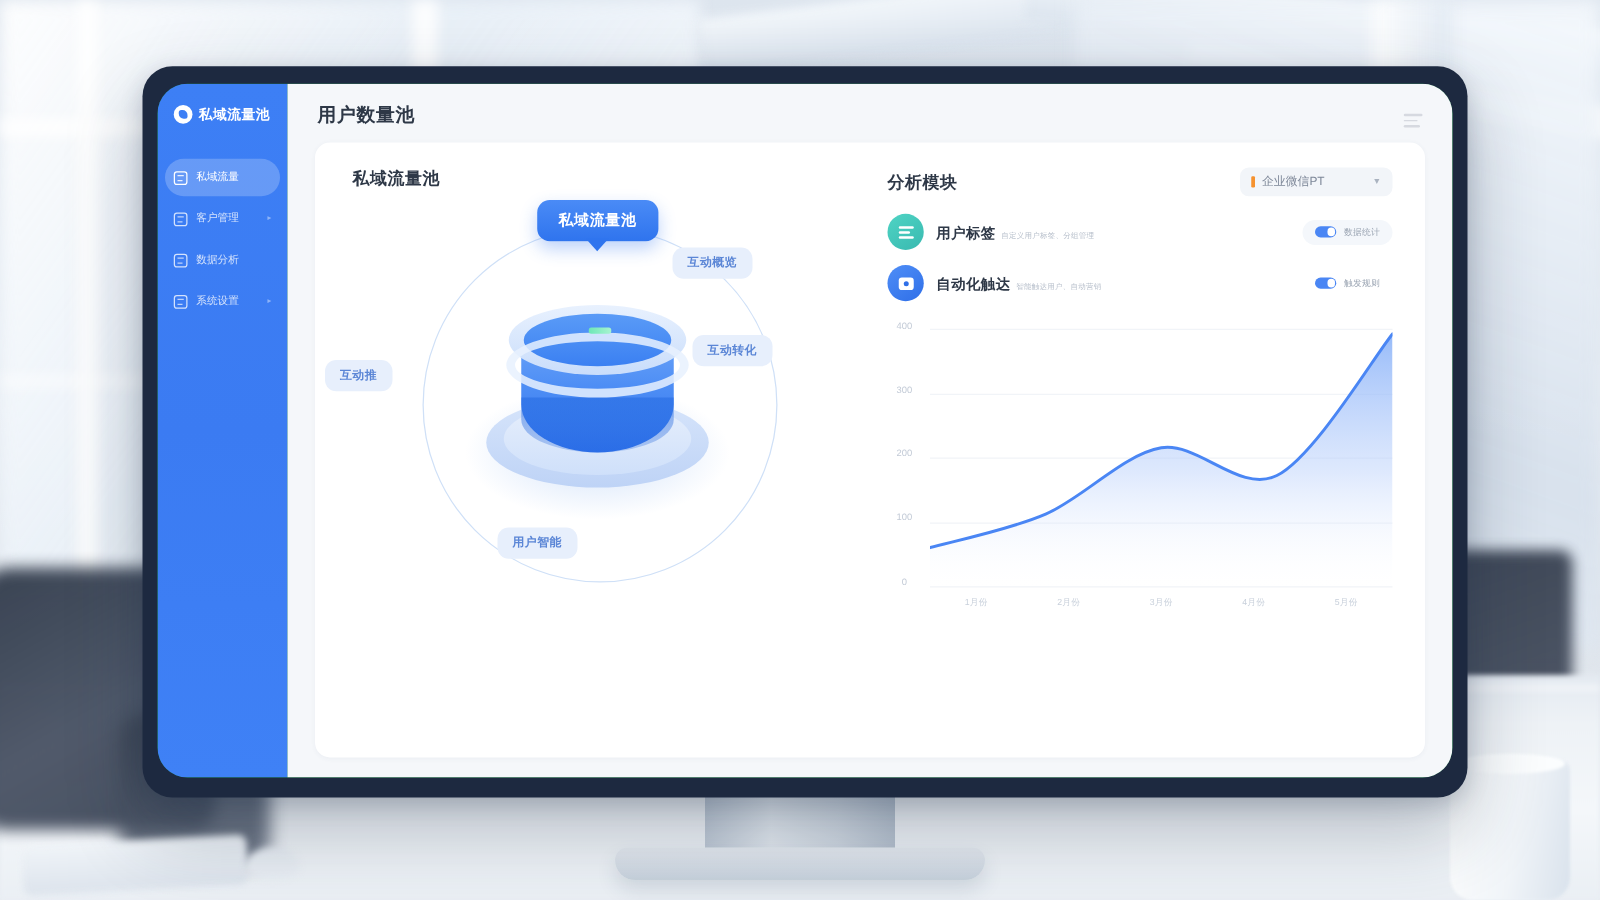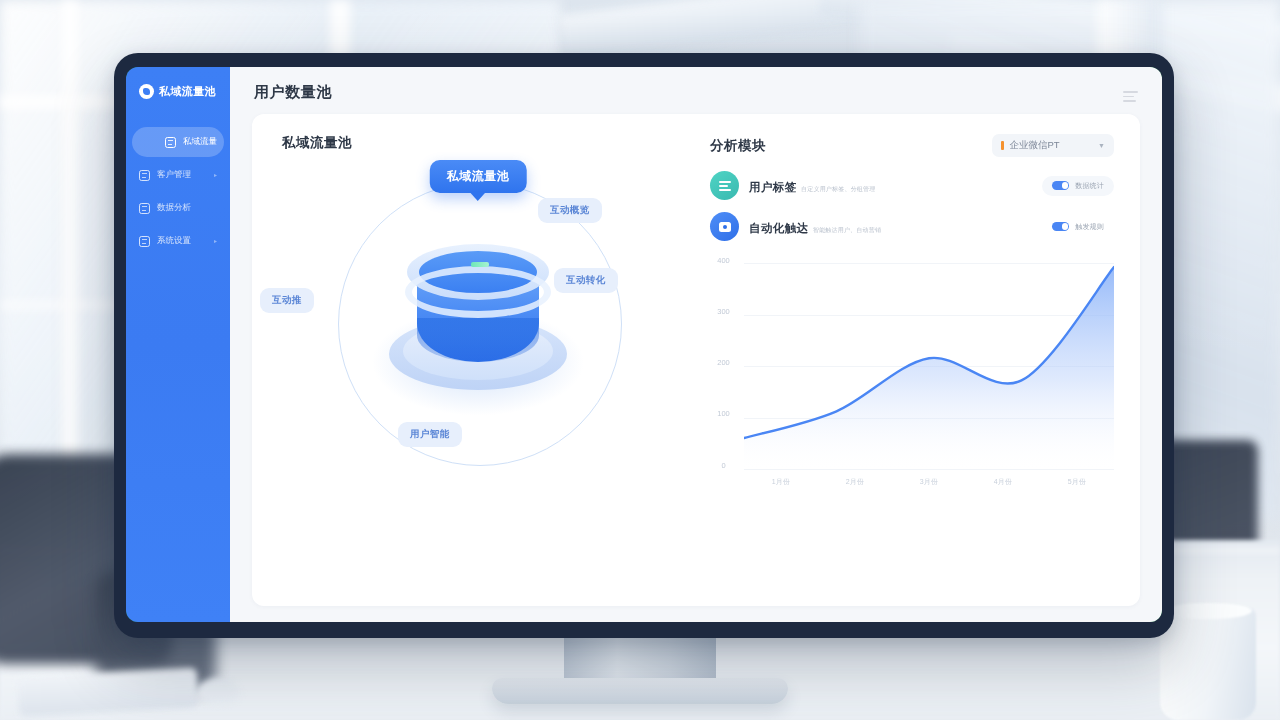--- a/index.html
+++ b/index.html
@@ -99,21 +99,21 @@
   .monitor {
     position:absolute; left:114px; top:53px; width:1060px; height:585px;
     background:#1d2940;
     border-radius:24px;
     padding:14px 12px 16px 12px;
     box-shadow:0 26px 60px rgba(30,45,70,.30), 0 6px 18px rgba(30,45,70,.18);
   }
   .screen {
     width:100%; height:100%;
     background:#15803d;
-    border-radius:12px;
+    border-radius:24px;
     overflow:hidden;
     display:flex;
     position:relative;
   }
   .stand-neck {
     position:absolute; left:50%; top:636px; transform:translateX(-50%);
     width:152px; height:52px;
     background:linear-gradient(90deg,#c2ccd8,#e6ecf2 35%,#d3dbe4 70%,#b9c4d1);
   }
   .stand-base {
@@ -144,21 +144,21 @@
     color:#fff; font-size:11px; font-weight:700; letter-spacing:.4px;
     white-space:nowrap;
   }
   .nav { margin-top:28px; display:flex; flex-direction:column; gap:3px; padding:0 6px; }
   .nav-item {
     display:flex; align-items:center; gap:7px;
     height:30px; padding:0 7px; border-radius:15px;
     color:rgba(255,255,255,.78); font-size:8.5px; white-space:nowrap;
     position:relative;
   }
-  .nav-item.active { background:rgba(255,255,255,.22); color:#fff;justify-content:flex-end; }
+  .nav-item.active { background:rgba(255,255,255,.22); color:#fff; }
   .nav-ico {
     width:11px; height:11px; flex:0 0 11px;
     border:1.1px solid currentColor; border-radius:2.5px; position:relative;
   }
   .nav-ico:before {
     content:""; position:absolute; left:2px; top:2.5px; right:2px; height:1px;
     background:currentColor; opacity:.85;
   }
   .nav-ico:after {
     content:""; position:absolute; left:2px; bottom:2px; width:4px; height:1px;

